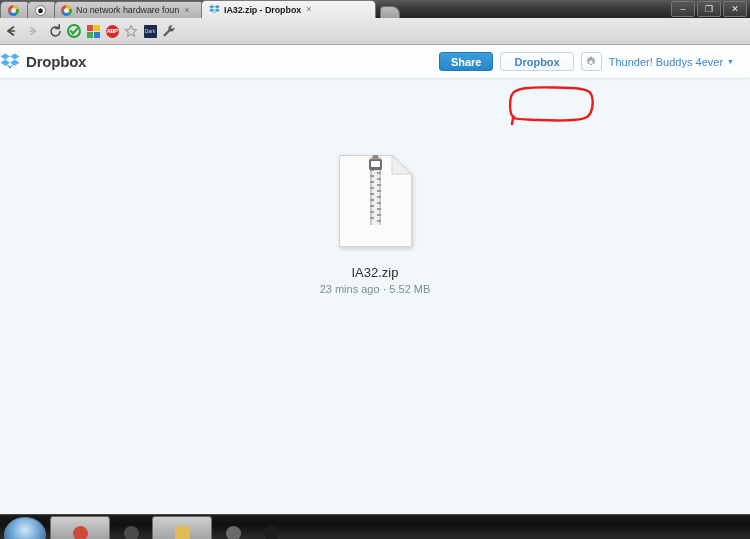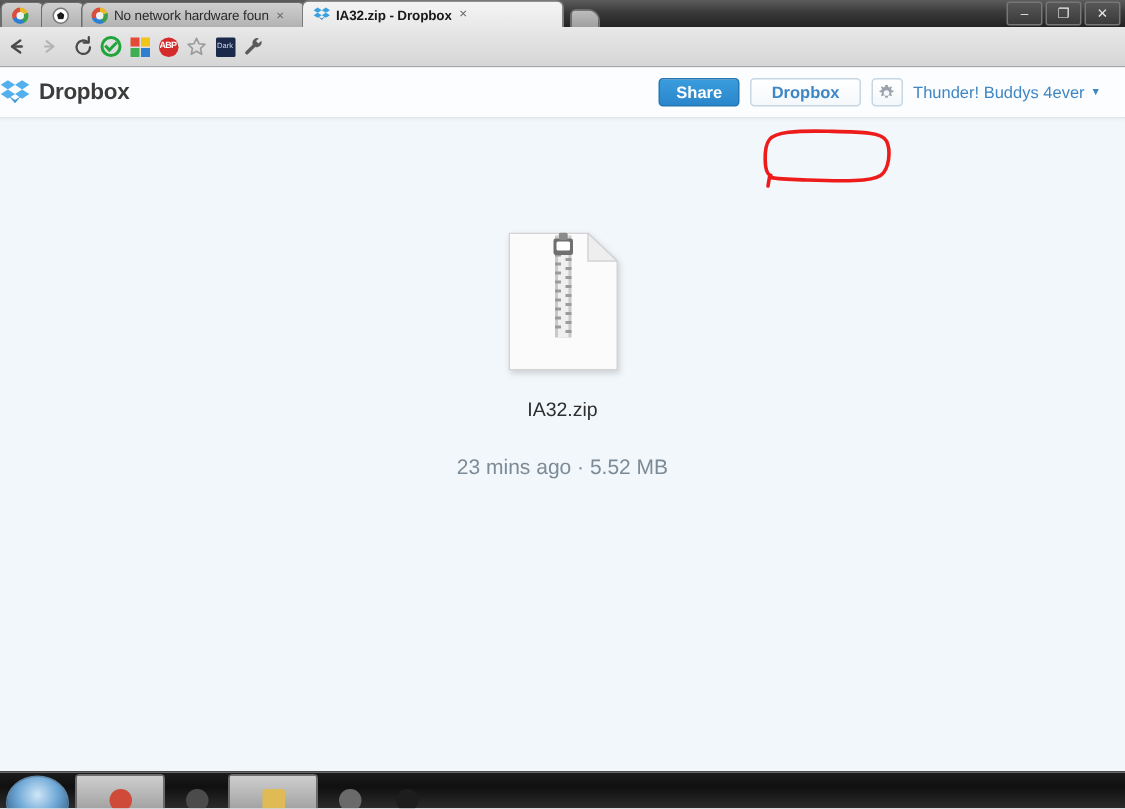--- a/index.html
+++ b/index.html
@@ -149,21 +149,21 @@
   
   .filearea{
     position:absolute;left:0;top:43px;width:750px;height:437px;
     display:flex;flex-direction:column;align-items:center;
   }
   .file-icon{
     position:relative;width:73px;height:92px;margin-top:67px;
     filter:drop-shadow(1px 2px 2px rgba(0,0,0,.16));
   }
   .file-name{margin-top:18px;font-size:13px;color:#2f2f2f;}
-  .file-meta{margin-top:23px;font-size:14px;color:#7d8b96;}
+  .file-meta{margin-top:3px;font-size:11px;color:#7d8b96;}
 
   
   .taskbar{
     position:absolute;left:0;bottom:0;width:750px;height:24px;
     background:linear-gradient(to bottom,#1b1b1b 0%,#101010 40%,#2b2b2b 100%);
     border-top:1px solid #4a4a4a;
     display:flex;align-items:flex-start;padding-left:4px;gap:4px;overflow:hidden;
   }
   .tb-start{
     width:40px;height:34px;border-radius:50%;margin-top:2px;flex:none;

